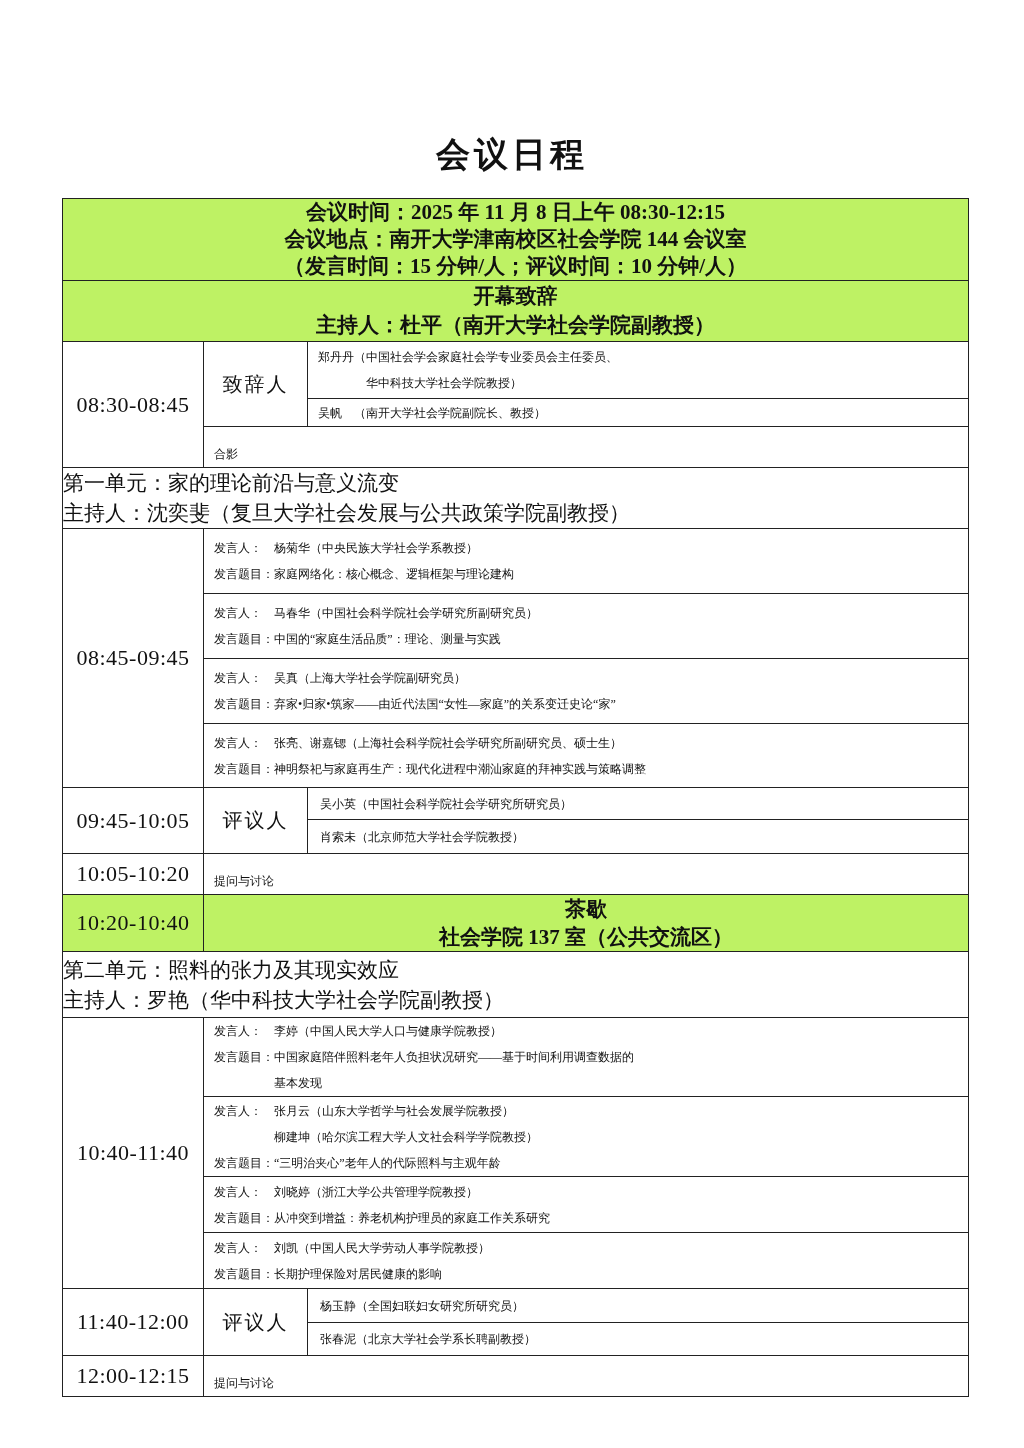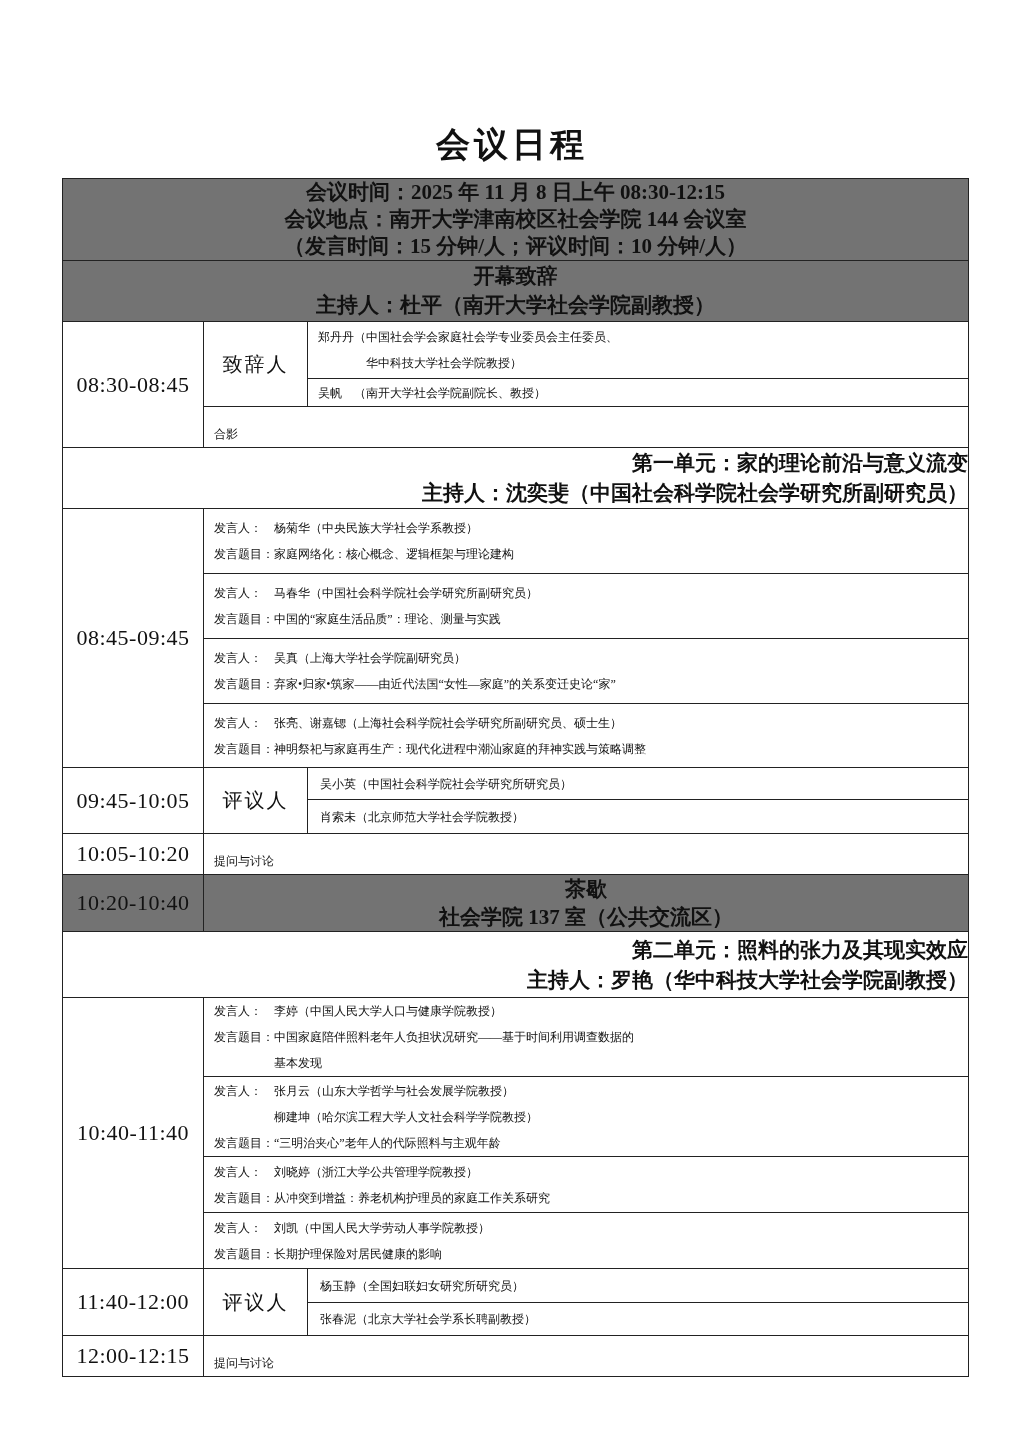--- a/index.html
+++ b/index.html
@@ -5,51 +5,51 @@
   * { box-sizing: border-box; }
   html, body {
     margin: 0; padding: 0;
     background: #ffffff;
     width: 1024px; height: 1448px;
     font-family: "Liberation Serif", "DejaVu Serif", serif;
     color: #111111;
   }
   .page { width: 1024px; height: 1448px; overflow: hidden; }
   .doc-title {
-    margin: 6px;
+    margin: 16px;
     padding: 120px 0 8px 0;
     text-align: center;
     font-size: 34px;
     font-weight: bold;
     letter-spacing: 4px;
     line-height: 38px;
   }
   table.schedule {
     border-collapse: collapse;
     table-layout: fixed;
     margin-left: 62px;
     width: 906px;
   }
   table.schedule td {
     border: 1.5px solid #222222;
     padding: 0;
     vertical-align: middle;
     overflow: visible;
   }
-  .pink { background: #737373; }
+  .pink { background: #bef264; }
 
   
   .ln {
     white-space: pre;
     font-size: 12px;
     line-height: 26px;
     padding-left: 10px;
   }
   .info-ln   { font-size: 21px; line-height: 27px; font-weight: bold; text-align: center; white-space: pre; }
-  .sec-ln    { font-size: 21px; line-height: 30px; font-weight: bold; text-align: right; white-space: pre; }
+  .sec-ln    { font-size: 21px; line-height: 30px; font-weight: normal; text-align: left; white-space: pre; }
   .open-ln   { font-size: 21px; line-height: 29px; font-weight: bold; text-align: center; white-space: pre; }
   .break-ln  { font-size: 21px; line-height: 28px; font-weight: bold; text-align: center; white-space: pre; }
 
   td.time {
     text-align: center;
     font-size: 22px;
     letter-spacing: 0.5px;
     margin-top: 24px;
   }
   td.role {
@@ -105,21 +105,21 @@
     </tr>
     <tr style="height:36px">
       <td colspan="2" class="plain">
         <div class="ln">合影</div>
       </td>
     </tr>
 
     <tr style="height:61px">
       <td colspan="3">
         <div class="sec-ln">第一单元：家的理论前沿与意义流变</div>
-        <div class="sec-ln">主持人：沈奕斐（中国社会科学院社会学研究所副研究员）</div>
+        <div class="sec-ln">主持人：沈奕斐（复旦大学社会发展与公共政策学院副教授）</div>
       </td>
     </tr>
 
     <tr style="height:65px">
       <td rowspan="4" class="time">08:45-09:45</td>
       <td colspan="2">
         <div class="ln">发言人：　杨菊华（中央民族大学社会学系教授）</div>
         <div class="ln">发言题目：家庭网络化：核心概念、逻辑框架与理论建构</div>
       </td>
     </tr>

